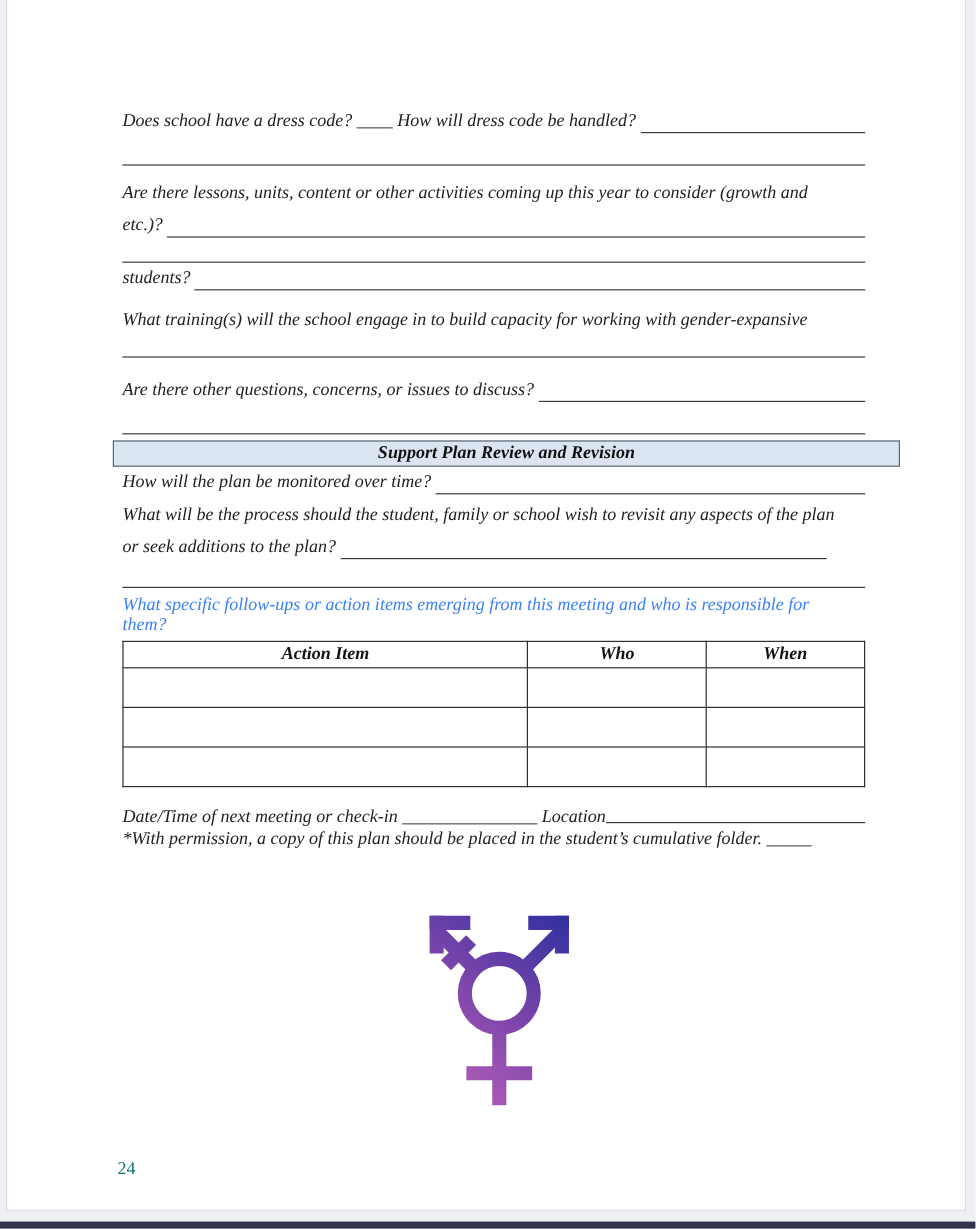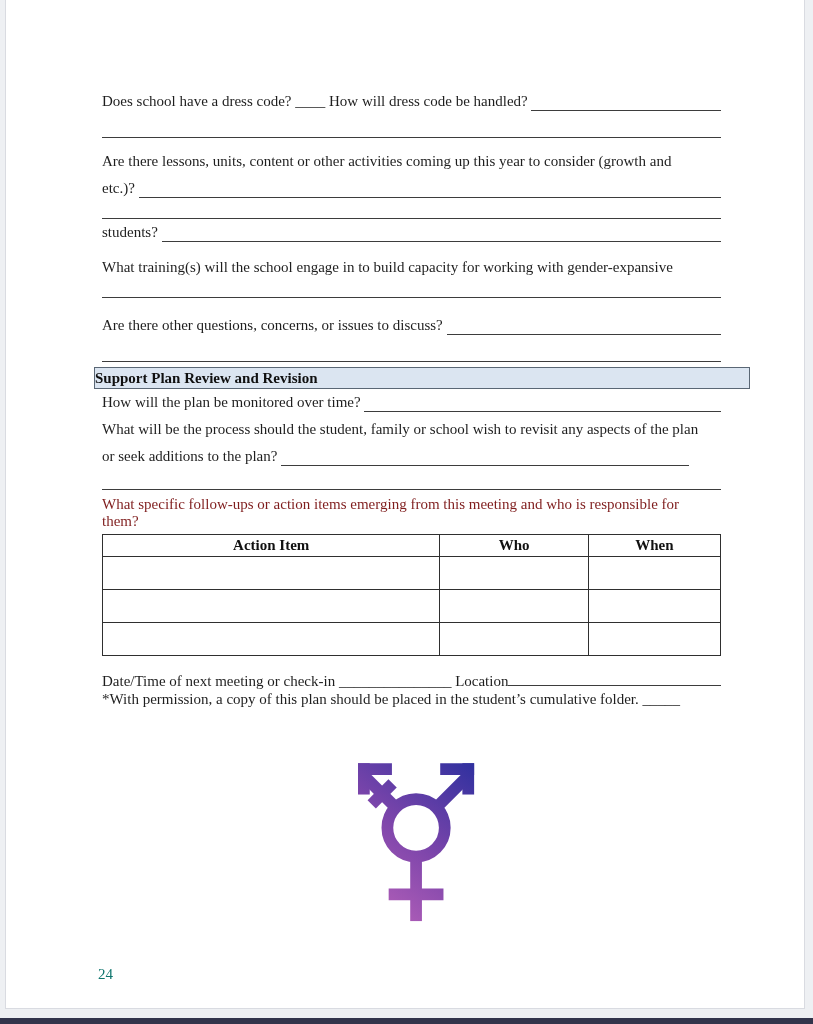--- a/index.html
+++ b/index.html
@@ -6,34 +6,34 @@
   body {
     width:813px; height:1024px; position:relative; overflow:hidden;
     background:#eef0f3;
     font-family:"Liberation Serif", serif;
   }
   .page {
     position:absolute; left:5px; top:0; width:800px; height:1009px;
     background:#ffffff; box-sizing:border-box;
     border-left:1px solid #d9dbe1; border-right:1px solid #d9dbe1; border-bottom:1px solid #d9dbe1;
   }
-  .content { padding:88px 0 0 96px; width:619px; }
+  .content { padding:88px 0 0 96px; width:619px;font-style:italic; }
   .line {
     display:flex; font-size:15px; line-height:27px; color:#1e1e1e; white-space:pre;
   }
   .fill { flex:1 1 auto; border-bottom:1px solid #3d3d3d; margin-bottom:4px; }
   .fill.short { flex:none; width:0; flex-grow:1; margin-right:32px; }
   .blankline { height:10px; border-bottom:1px solid #3d3d3d; }.mt6{margin-top:6px}.mt8{margin-top:8px}.mt9{margin-top:9px}
   .mt10{margin-top:10px}.mt12{margin-top:12px}.mt14{margin-top:14px}.mt16{margin-top:16px}
   .section-header {
     margin:5px 0 0 -8px; width:656px; height:22px; box-sizing:border-box;
     background:#dbe5f1; border:1px solid #5a6775;
-    font-weight:bold; font-size:15px; line-height:20px; color:#101010;
+    text-align:center; font-weight:bold; font-size:15px; line-height:20px; color:#101010;
   }
-  .smallline { font-size:15px; line-height:17px; color:#7f1d1d; display:flex; white-space:pre; }
+  .smallline { font-size:15px; line-height:17px; color:#3b82f6; display:flex; white-space:pre; }
   .bottomline { font-size:15px; line-height:18px; color:#1e1e1e; display:flex; white-space:pre; }
   table.action { border-collapse:collapse; width:619px; margin-top:4px; table-layout:fixed; }
   table.action th, table.action td { border:1px solid #2f2f2f; padding:0; }
   table.action th { font-size:15px; font-weight:bold; height:21px; color:#111; }
   table.action td { height:32px; }
   .col-action{width:54.6%}.col-who{width:24%}.col-when{width:21.4%}
   .logo-wrap { margin-top:50px; width:619px; text-align:center; }
   .pagenum { position:absolute; left:92px; top:966px; font-size:15px; color:#0f766e; }
   .bottombar { position:absolute; left:0; bottom:0; width:813px; height:6px; background:#32344b; }
 </style>

